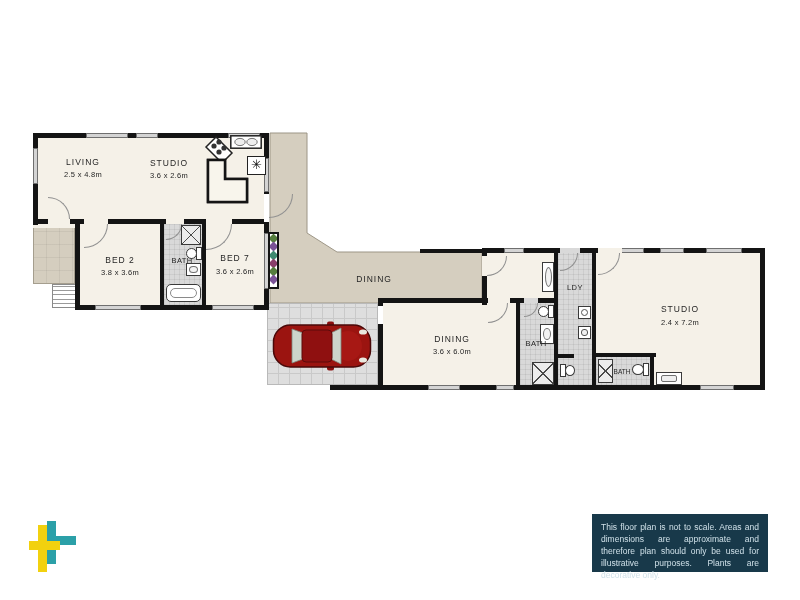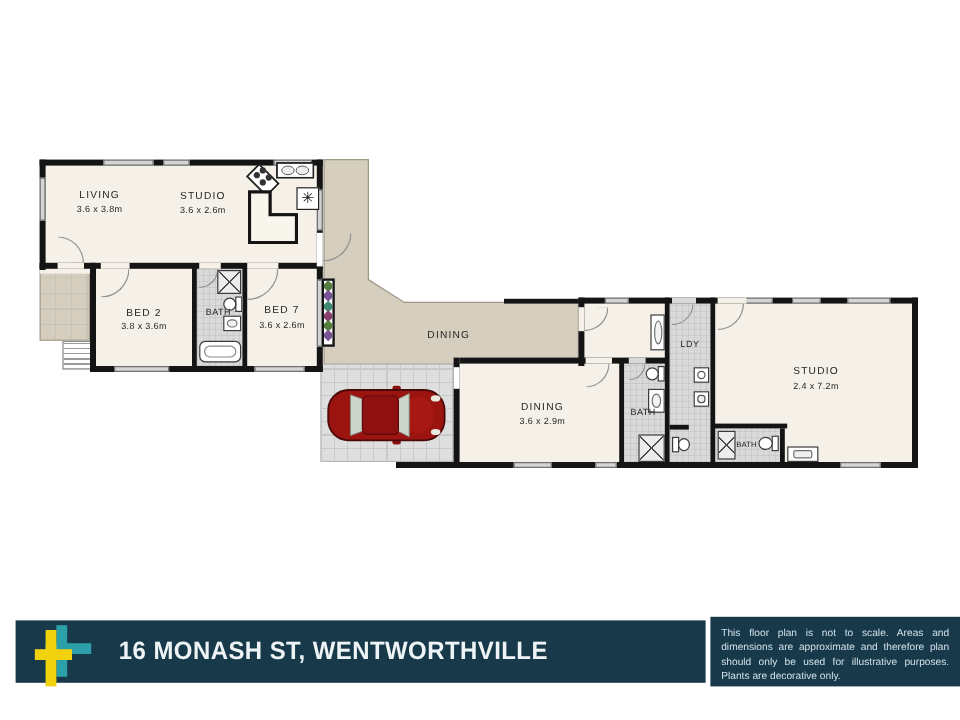--- a/index.html
+++ b/index.html
@@ -195,46 +195,43 @@
     <div class="abs fix vanity" style="left:540px;top:324px;width:14px;height:20px"></div>
     <div class="abs shower" style="left:532px;top:362px;width:22px;height:23px"></div>
     <div class="abs fix washer" style="left:578px;top:306px;width:13px;height:13px"></div>
     <div class="abs fix ltub" style="left:578px;top:326px;width:13px;height:13px"></div>
     <div class="abs toilet t-right" style="left:560px;top:364px;width:15px;height:13px"></div>
     <div class="abs shower" style="left:598px;top:359px;width:15px;height:24px"></div>
     <div class="abs toilet t-left" style="left:632px;top:363px;width:17px;height:13px"></div>
     <div class="abs fix basin" style="left:656px;top:372px;width:26px;height:13px"></div>
 
     <span class="abs lbl" style="left:83px;top:162px">LIVING</span>
-    <span class="abs lbl dim" style="left:83px;top:174px">3.6 x 3.8m</span>
+    <span class="abs lbl dim" style="left:83px;top:174px">2.5 x 4.8m</span>
     <span class="abs lbl" style="left:169px;top:163px">STUDIO</span>
     <span class="abs lbl dim" style="left:169px;top:175px">3.6 x 2.6m</span>
     <span class="abs lbl" style="left:120px;top:260px">BED 2</span>
     <span class="abs lbl dim" style="left:120px;top:272px">3.8 x 3.6m</span>
     <span class="abs lbl" style="left:182px;top:260px;font-size:7.5px;letter-spacing:.4px">BATH</span>
     <span class="abs lbl" style="left:235px;top:258px">BED 7</span>
     <span class="abs lbl dim" style="left:235px;top:271px">3.6 x 2.6m</span>
     <span class="abs lbl" style="left:374px;top:279px">DINING</span>
     <span class="abs lbl" style="left:452px;top:339px">DINING</span>
-    <span class="abs lbl dim" style="left:452px;top:351px">3.6 x 2.9m</span>
+    <span class="abs lbl dim" style="left:452px;top:351px">3.6 x 6.0m</span>
     <span class="abs lbl" style="left:536px;top:343px;font-size:7.5px;letter-spacing:.4px">BATH</span>
     <span class="abs lbl" style="left:575px;top:287px;font-size:7.5px;letter-spacing:.5px">LDY</span>
     <span class="abs lbl" style="left:680px;top:309px">STUDIO</span>
     <span class="abs lbl dim" style="left:680px;top:322px">2.4 x 7.2m</span>
     <span class="abs lbl" style="left:622px;top:371px;font-size:6.5px;letter-spacing:0">BATH</span>
   </div>
 
-  <div class="abs" id="bar" style="left:13px;top:517px;width:575px;height:52px">
-    <span class="abs" id="addr" style="left:86px;top:0">16 MONASH ST, WENTWORTHVILLE</span>
-  </div>
 
   <div class="abs" style="left:23px;top:519px;width:54px;height:56px">
     <div class="abs" style="left:24px;top:2px;width:9px;height:43px;background:#2ba0a8"></div>
     <div class="abs" style="left:15px;top:17px;width:38px;height:9px;background:#2ba0a8"></div>
     <div class="abs" style="left:15px;top:6px;width:9px;height:47px;background:#f2d10f"></div>
     <div class="abs" style="left:6px;top:22px;width:31px;height:9px;background:#f2d10f"></div>
   </div>
 
-  <div class="abs" id="disc" style="left:592px;top:514px;width:208px;height:58px">
+  <div class="abs" id="disc" style="left:592px;top:514px;width:176px;height:58px">
     <span>This floor plan is not to scale. Areas and dimensions are approximate and therefore plan should only be used for illustrative purposes. Plants are decorative only.</span>
   </div>
 
 </div>
 
 </body></html>

